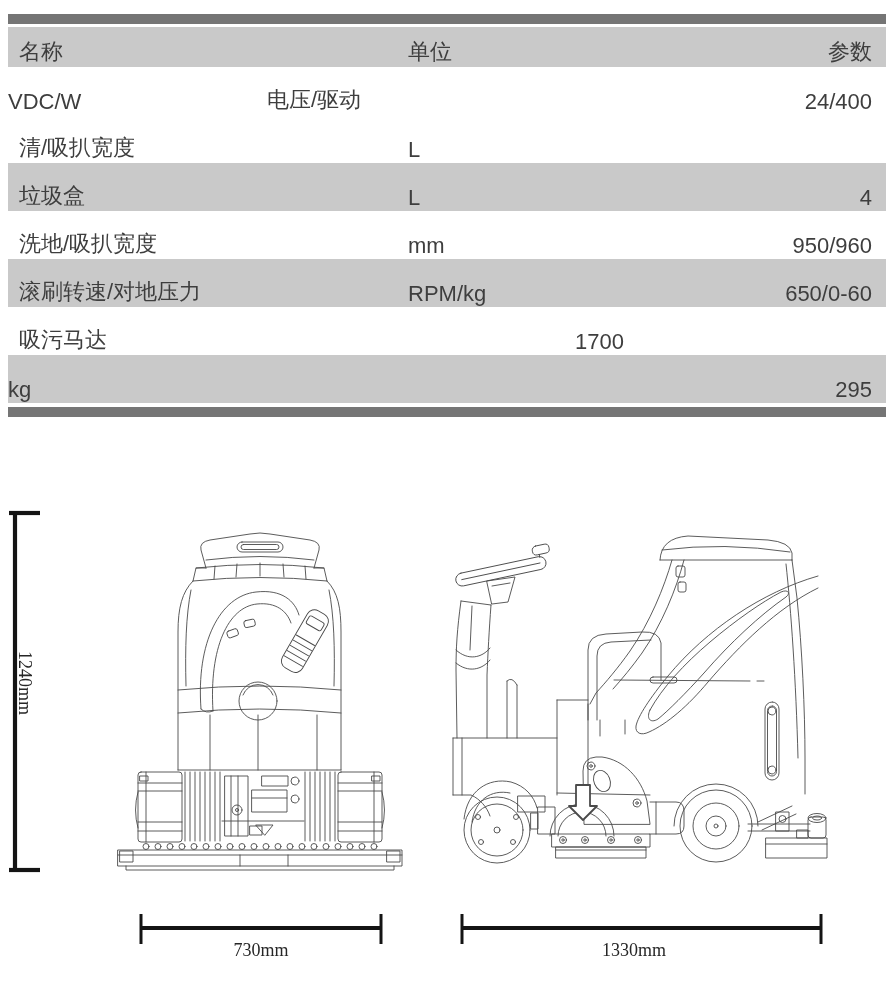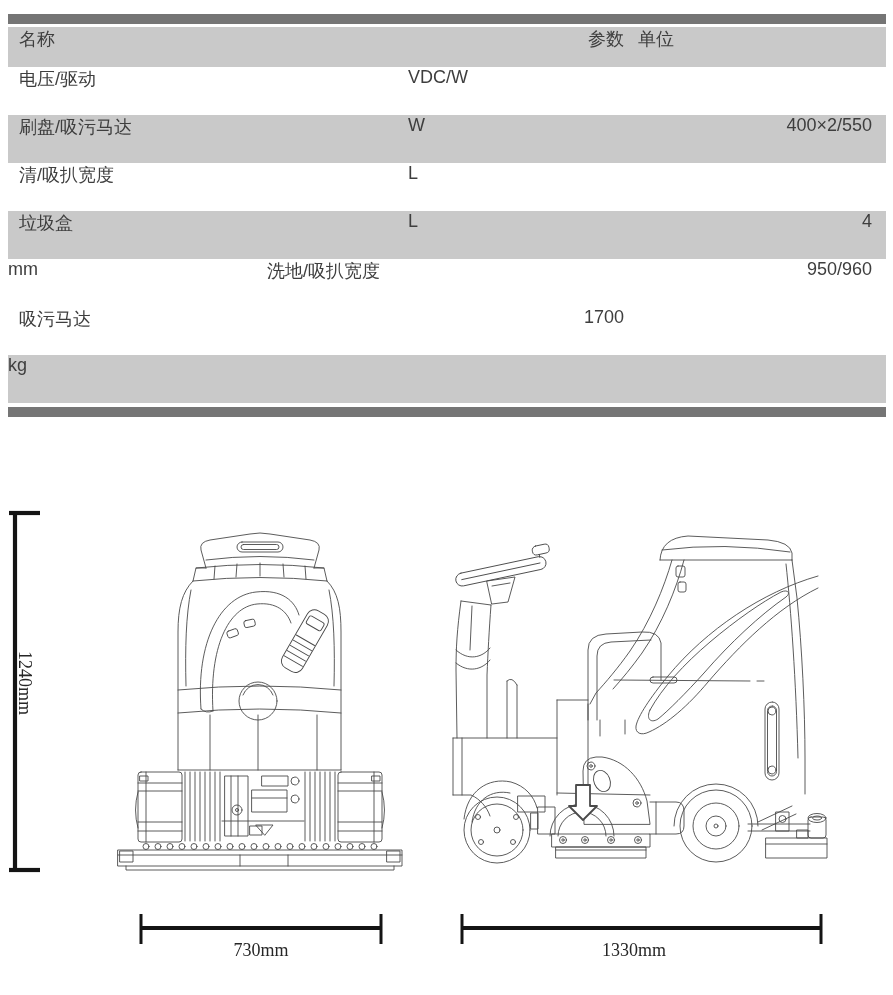--- a/index.html
+++ b/index.html
@@ -6,21 +6,21 @@
     --band-grey:#c9c9c9; --bar-dark:#757575; --table-text:#3e3e3e;
     --art-line:#4a4a4a; --dim-line:#141414; --dim-text:#262626;
   }
   html,body{margin:0;padding:0;background:#fff;}
   .page{position:relative;width:893px;height:995px;background:#fff;overflow:hidden;
         font-family:"Liberation Sans","DejaVu Sans",sans-serif;}
   .spec-table{position:absolute;left:8px;top:14px;width:878px;}
   .bar{height:10px;background:var(--bar-dark);}
   .bar.top{margin-bottom:3px;}
   .bar.bottom{margin-top:4px;}
-  .trow{display:flex;align-items:flex-start;height:48px;font-size:18px;color:var(--table-text);}
+  .trow{display:flex;align-items:flex-end;height:48px;font-size:22px;color:var(--table-text);}
   .trow.header{height:40px;}
   .trow.grey{background:var(--band-grey);}
   .cell{box-sizing:border-box;white-space:nowrap;}
   .cell.name{width:400px;padding-left:11px;}
   .cell.unit{flex:1;text-align:left;}
   .cell.value{width:230px;text-align:right;padding-right:14px;}
   .drawing{position:absolute;left:0;top:480px;width:893px;height:515px;}
   .art{stroke:var(--art-line);stroke-width:0.9;fill:none;stroke-linecap:round;stroke-linejoin:round;}
   .dim{stroke:var(--dim-line);fill:none;}
   .dim-main{stroke-width:4.2;}
@@ -32,53 +32,55 @@
 </head>
 <body>
 
 <div class="page">
 
   <div class="spec-table">
     <div class="bar top"></div>
 
     <div class="trow header grey">
       <div class="cell name">名称</div>
+      <div class="cell unit">单位</div>
       <div class="cell value">参数</div>
-      <div class="cell unit">单位</div>
     </div>
 
     <div class="trow">
+      <div class="cell unit">VDC/W</div>
       <div class="cell name">电压/驱动</div>
-      <div class="cell unit">VDC/W</div>
-    </div>
-    <div class="trow grey">
-      <div class="cell name">刷盘/吸污马达</div>
-      <div class="cell unit">W</div>
-      <div class="cell value">400×2/550</div>
+      <div class="cell value">24/400</div>
     </div>
     <div class="trow">
       <div class="cell name">清/吸扒宽度</div>
       <div class="cell unit">L</div>
     </div>
     <div class="trow grey">
       <div class="cell name">垃圾盒</div>
       <div class="cell unit">L</div>
       <div class="cell value">4</div>
     </div>
     <div class="trow">
+      <div class="cell name">洗地/吸扒宽度</div>
       <div class="cell unit">mm</div>
-      <div class="cell name">洗地/吸扒宽度</div>
       <div class="cell value">950/960</div>
+    </div>
+    <div class="trow grey">
+      <div class="cell name">滚刷转速/对地压力</div>
+      <div class="cell unit">RPM/kg</div>
+      <div class="cell value">650/0-60</div>
     </div>
     <div class="trow">
       <div class="cell name">吸污马达</div>
       <div class="cell value">1700</div>
     </div>
     <div class="trow grey">
       <div class="cell unit">kg</div>
+      <div class="cell value">295</div>
     </div>
 
     <div class="bar bottom"></div>
   </div>
 
   <svg class="drawing" viewBox="0 0 893 515">
 
     <g>
       <line class="dim dim-main" x1="15" y1="33" x2="15" y2="390"></line>
       <line class="dim dim-main" x1="9" y1="33" x2="40" y2="33"></line>

